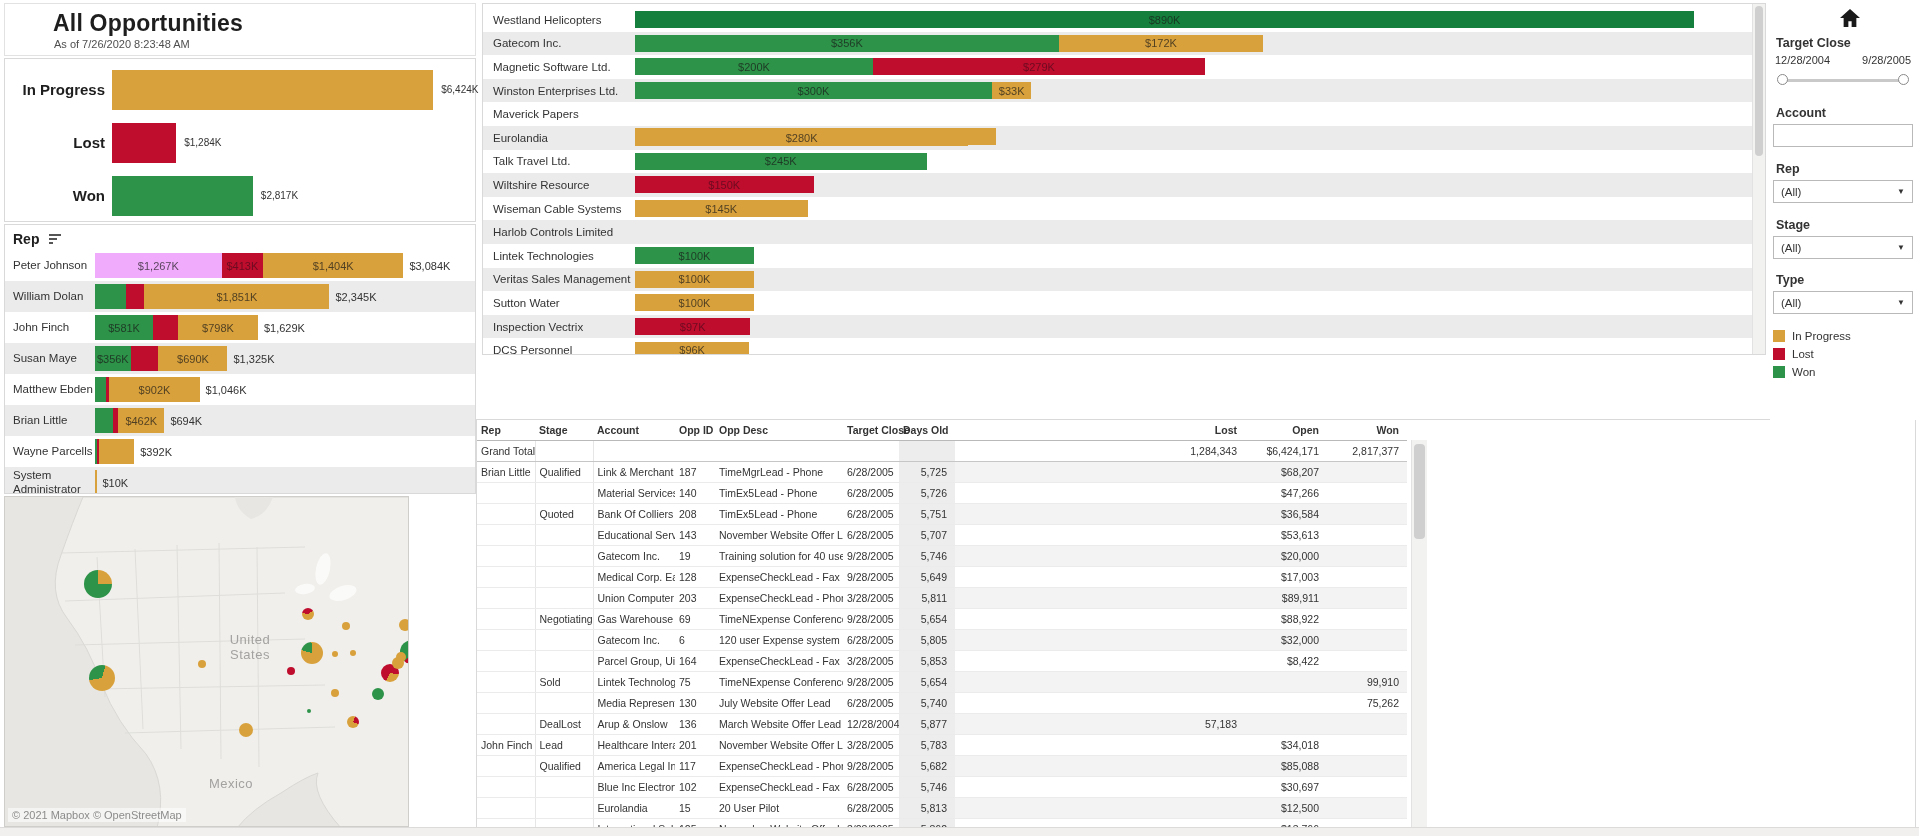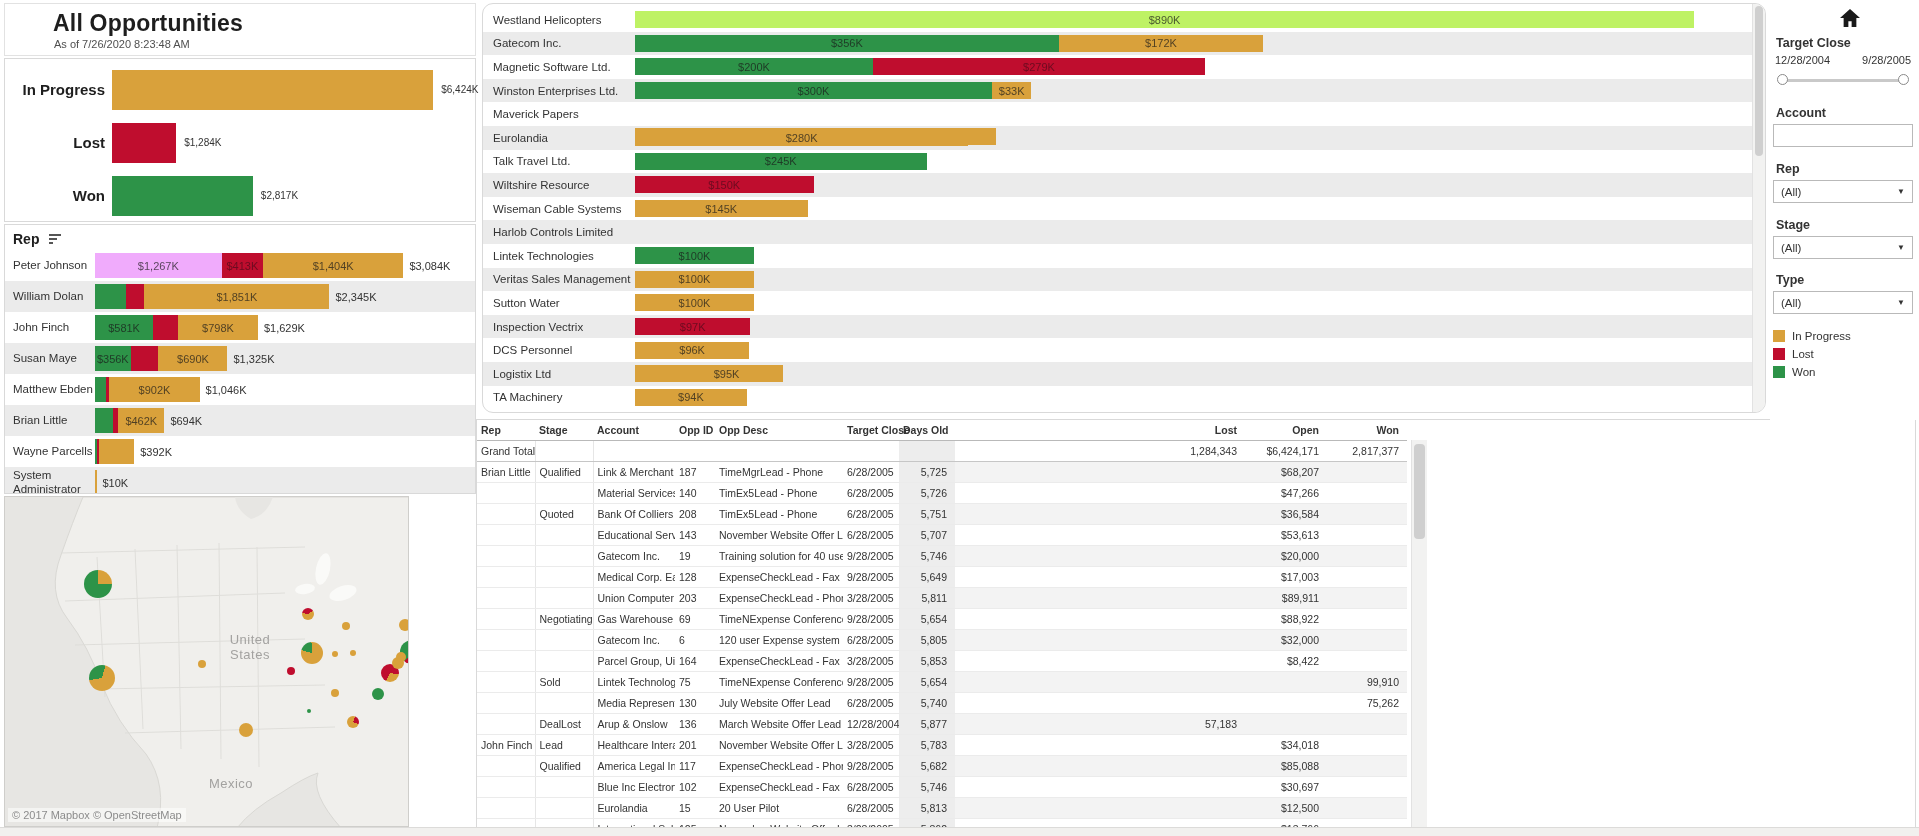--- a/index.html
+++ b/index.html
@@ -38,21 +38,21 @@
   .rtotal{font-size:11px;color:#333;margin-left:6px;white-space:nowrap;}
 
   
   #p-map{left:4px;top:496px;width:405px;height:331px;overflow:hidden;background:#e7e6e3;}
   #map-svg{position:absolute;left:0;top:0;}
   .map-label{position:absolute;color:#a3a2a0;font-size:13px;letter-spacing:.5px;text-align:center;line-height:1.15;}
   .marker{position:absolute;border-radius:50%;}
   .attribution{position:absolute;left:3px;bottom:4px;font-size:11px;color:#8c8c8c;background:rgba(255,255,255,.55);padding:1px 4px;white-space:nowrap;}
 
   
-  #p-company{left:482px;top:3px;width:1284px;height:410px;overflow:hidden;border-radius:11px;}
+  #p-company{left:482px;top:3px;width:1284px;height:352px;overflow:hidden;}
   #company-rows{position:absolute;left:0;top:4px;right:13px;}
   .crow{display:flex;align-items:center;height:23.6px;}
   .crow.alt{background:#ebebeb;}
   .cname{width:152px;flex:none;font-size:11.5px;color:#333;padding-left:10px;box-sizing:border-box;white-space:nowrap;overflow:hidden;}
   .cbars{display:flex;align-items:center;height:17px;flex:1;}
   .cseg{height:17px;display:flex;align-items:center;justify-content:center;overflow:hidden;flex:none;}
   .vscroll{position:absolute;top:0;bottom:0;width:13px;background:#f2f2f1;border-left:1px solid #e2e2e2;box-sizing:border-box;}
   .vscroll .thumb{position:absolute;left:2px;right:2px;background:#cfcfcf;border-radius:4px;}
 
   
@@ -258,29 +258,29 @@
         <div class="marker" style="left: 376px; top: 167px; width: 18px; height: 18px; background: conic-gradient(from 100deg, rgb(217, 161, 59) 0%, rgb(217, 161, 59) 30%, rgb(191, 13, 46) 30%, rgb(191, 13, 46) 100%);"></div>
         <div class="marker" style="left: 387px; top: 160px; width: 12px; height: 12px; background: rgb(217, 161, 59);"></div>
         <div class="marker" style="left: 367px; top: 191px; width: 12px; height: 12px; background: rgb(45, 147, 72);"></div>
         <div class="marker" style="left: 342px; top: 219px; width: 12px; height: 12px; background: conic-gradient(from 20deg, rgb(191, 13, 46) 0%, rgb(191, 13, 46) 25%, rgb(217, 161, 59) 25%, rgb(217, 161, 59) 100%);"></div>
         <div class="marker" style="left: 394px; top: 122px; width: 12px; height: 12px; background: rgb(217, 161, 59);"></div>
         <div class="marker" style="left: 395px; top: 143px; width: 24px; height: 24px; background: conic-gradient(from 140deg, rgb(191, 13, 46) 0%, rgb(191, 13, 46) 22%, rgb(45, 147, 72) 22%, rgb(45, 147, 72) 100%);"></div>
         <div class="marker" style="left: 391px; top: 155px; width: 10px; height: 10px; background: rgb(217, 161, 59);"></div>
       </div>
     <div class="map-label" style="left:210px;top:136px;width:70px;">United<br>States</div>
     <div class="map-label" style="left:196px;top:280px;width:60px;">Mexico</div>
-    <div class="attribution">© 2017 Mapbox © OpenStreetMap</div>
+    <div class="attribution">© 2021 Mapbox © OpenStreetMap</div>
   </div>
 
   <div class="panel" id="p-company">
     <div id="company-rows">
         <div class="crow">
           <div class="cname">Westland Helicopters</div>
           <div class="cbars">
-            <div class="cseg" style="width: 1059.1px; background: #bef264; align-items: center;">
+            <div class="cseg" style="width: 1059.1px; background: #15803d; align-items: center;">
               <span class="seglbl">$890K</span>
             </div>
           </div>
         </div>
         <div class="crow alt">
           <div class="cname">Gatecom Inc.</div>
           <div class="cbars">
             <div class="cseg" style="width: 423.64px; background: rgb(45, 147, 72);">
               <span class="seglbl">$356K</span>
             </div>

